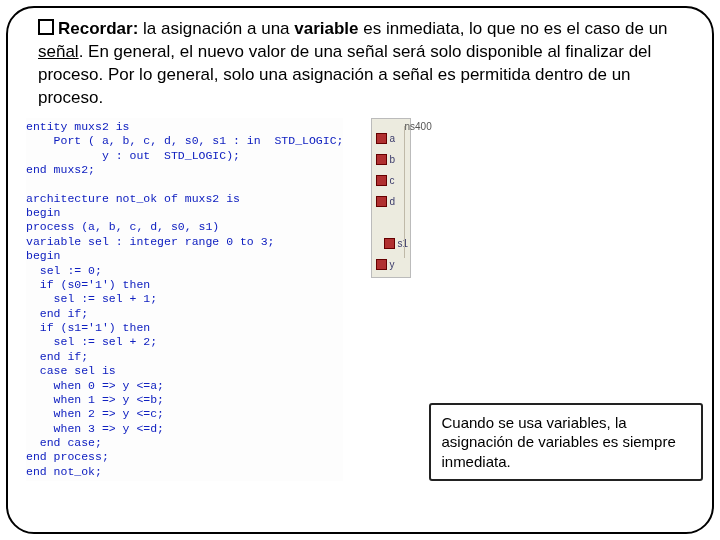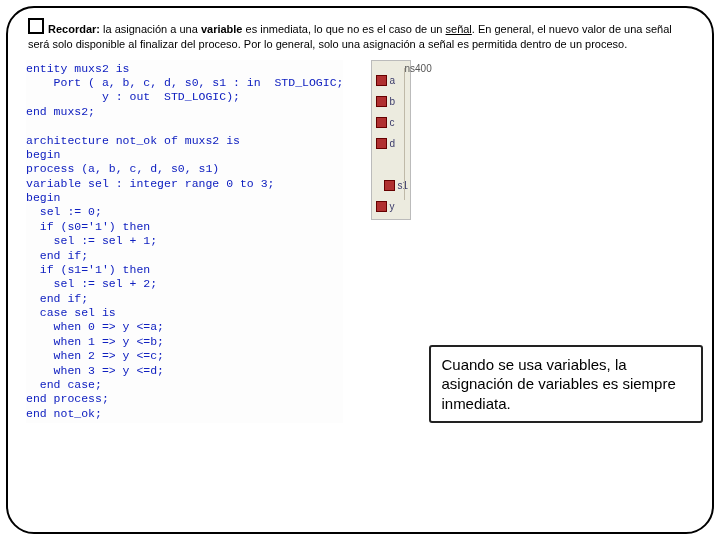--- a/index.html
+++ b/index.html
@@ -24,23 +24,23 @@
     box-sizing: border-box;
   }
   .title {
     font-size: 34px;
     font-weight: normal;
     text-align: center;
     margin: 4px 0 6px 0;
     letter-spacing: 0.5px;
   }
   .body-text {
-    font-size: 11px;
+    font-size: 17px;
     line-height: 1.35;
-    margin: 0 2px 8px 2px;
+    margin: 0 2px 8px 12px;
   }
   .body-text .lead {
     font-weight: bold;
   }
   .body-text .bullet {
     display: inline-block;
     width: 12px;
     height: 12px;
     border: 2px solid #000;
     margin-right: 4px;

